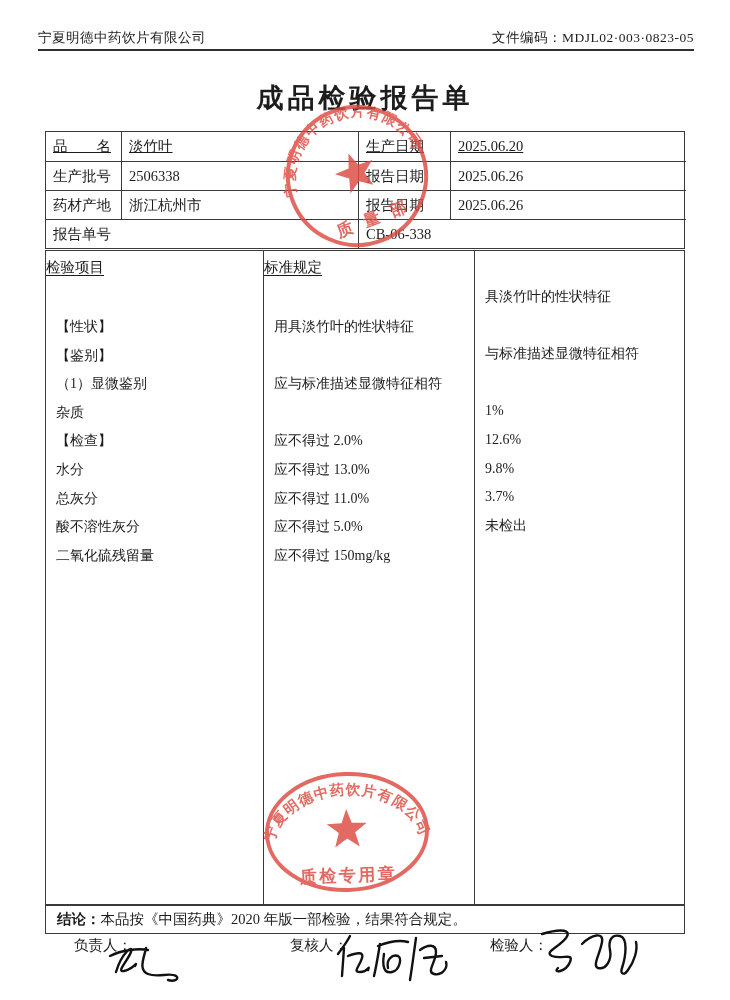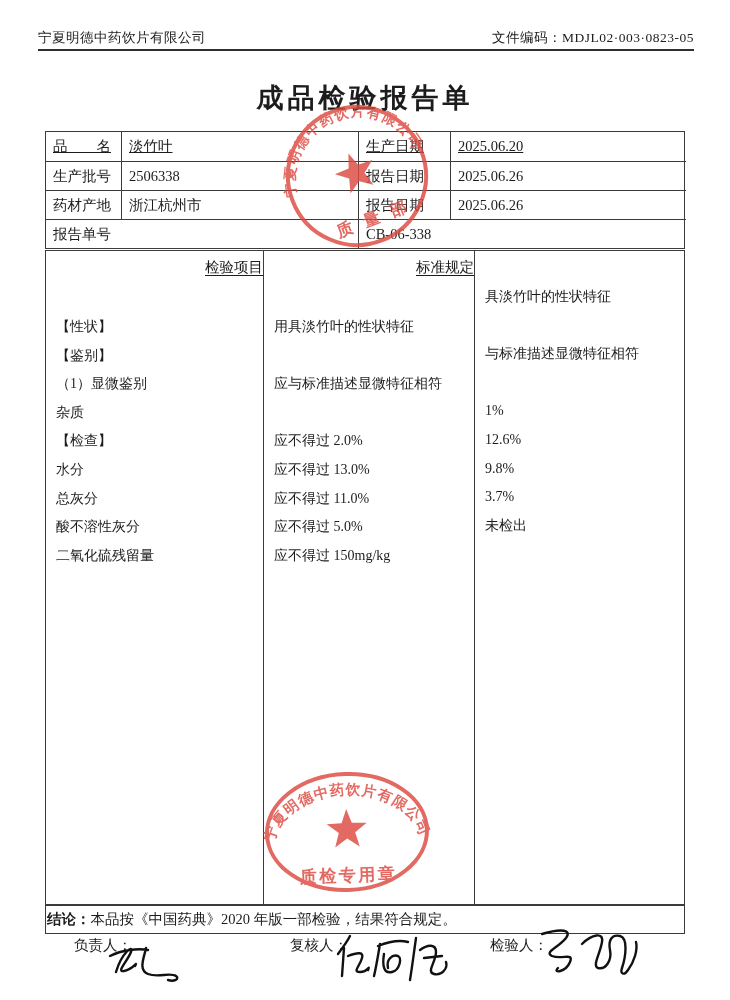--- a/index.html
+++ b/index.html
@@ -41,32 +41,32 @@
   .info > div.sp2b { grid-column:3 / 5; }
   
   .results {
     position:absolute; left:45px; top:250px; width:640px; height:655px;
     border:1px solid #3b3b3b;
   }
   .rcol { position:absolute; top:0; bottom:0; }
   .rcol.c1 { left:0; width:217px; }
   .rcol.c2 { left:217px; width:212px; border-left:1px solid #3b3b3b; border-right:1px solid #3b3b3b; }
   .rcol.c3 { left:429px; right:0; }
-  .rhead { height:30px; padding-top:7px; text-align:right; font-size:14.5px; }
+  .rhead { height:30px; padding-top:7px; text-align:left; font-size:14.5px; }
   .rhead span { text-decoration:underline; text-underline-offset:3px; }
   .ritem {
     height:28.6px; line-height:28.6px; font-size:14px;
     padding:0 10px; white-space:nowrap; overflow:hidden;
   }
   .ritem.first { margin-top:32px; }
   
   .concl {
     position:absolute; left:45px; top:905px; width:640px; height:29px;
     border:1px solid #3b3b3b; line-height:27px; font-size:14.5px;
-    padding-left:1px; white-space:nowrap;
+    padding-left:11px; white-space:nowrap;
   }
   .concl b { font-weight:bold; }
   .signrow { position:absolute; left:45px; top:936px; width:640px; font-size:14.5px; }
   .signlabel { position:absolute; top:0; white-space:nowrap; }
   .sl1 { left:0;margin-left:29px; } .sl2 { left:245px; } .sl3 { left:445px;text-align:center; }
   .sig { position:absolute; }
   .sig path { fill:none; stroke:#111; stroke-width:2.4; stroke-linecap:round; stroke-linejoin:round; }
   
   .stamp { position:absolute; opacity:0.82; }
   .stamp-top { left:281px; top:101px; width:152px; height:150px; transform:rotate(-21deg); }

